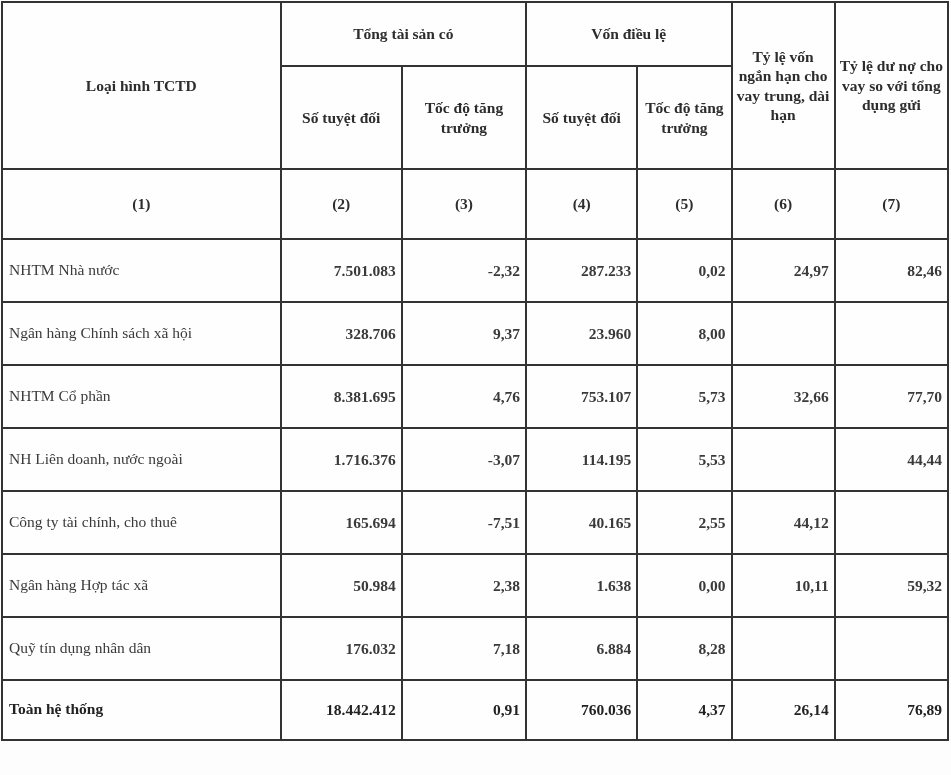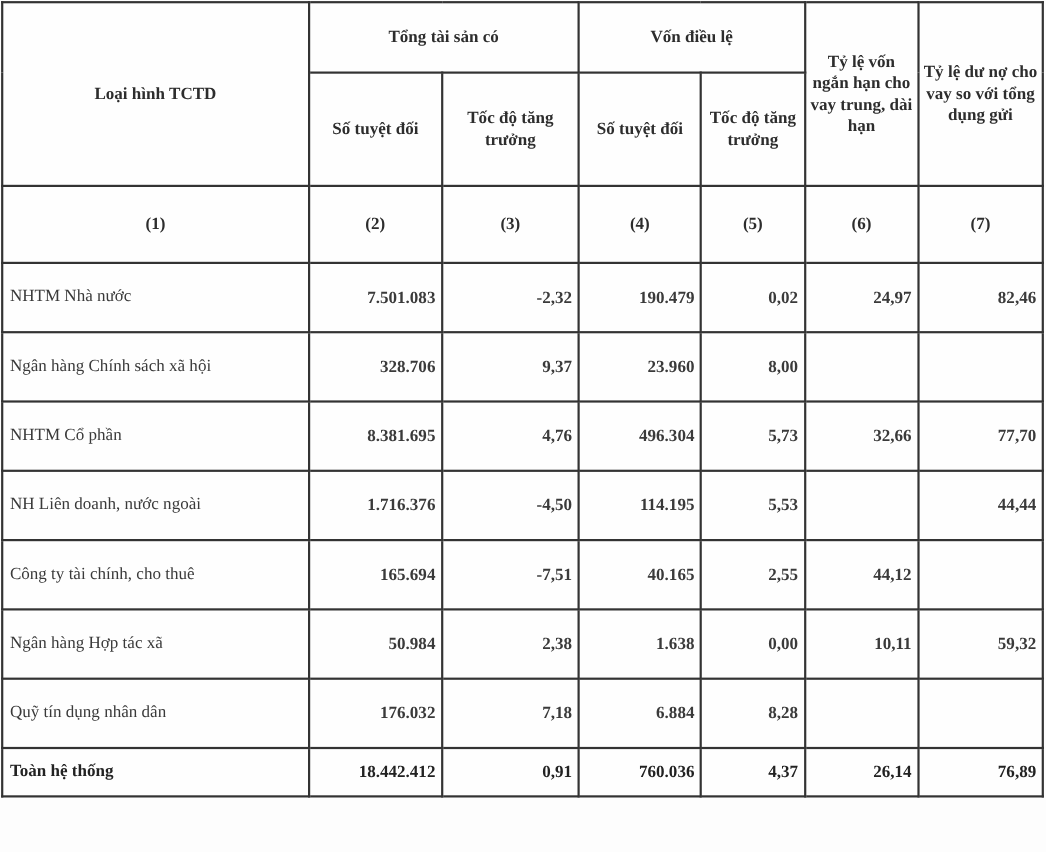--- a/index.html
+++ b/index.html
@@ -55,21 +55,21 @@
   td.num {
     text-align: right;
     vertical-align: middle;
     padding: 2px 5px 2px 2px;
     color: #3a3a3a;
     font-weight: bold;
   }
   tr.hdr-group { height: 64px; }
   tr.hdr-sub   { height: 103px; }
   tr.data-row  { height: 63px; }
-  tr.total-row { height: 44px; }
+  tr.total-row { height: 60px; }
   tr.total-row td { font-weight: bold; color: #222222; }
 </style>
 </head>
 <body>
 
 <div class="page">
   <table class="tctd">
     <colgroup>
       <col style="width:278px">
       <col style="width:121px">
@@ -100,47 +100,47 @@
         <td class="numbering">(4)</td>
         <td class="numbering">(5)</td>
         <td class="numbering">(6)</td>
         <td class="numbering">(7)</td>
       </tr>
 
       <tr class="data-row">
         <td class="label">NHTM Nhà nước</td>
         <td class="num">7.501.083</td>
         <td class="num">-2,32</td>
-        <td class="num">190.479</td>
+        <td class="num">287.233</td>
         <td class="num">0,02</td>
         <td class="num">24,97</td>
         <td class="num">82,46</td>
       </tr>
       <tr class="data-row">
         <td class="label">Ngân hàng Chính sách xã hội</td>
         <td class="num">328.706</td>
         <td class="num">9,37</td>
         <td class="num">23.960</td>
         <td class="num">8,00</td>
         <td class="num"></td>
         <td class="num"></td>
       </tr>
       <tr class="data-row">
         <td class="label">NHTM Cổ phần</td>
         <td class="num">8.381.695</td>
         <td class="num">4,76</td>
-        <td class="num">496.304</td>
+        <td class="num">753.107</td>
         <td class="num">5,73</td>
         <td class="num">32,66</td>
         <td class="num">77,70</td>
       </tr>
       <tr class="data-row">
         <td class="label">NH Liên doanh, nước ngoài</td>
         <td class="num">1.716.376</td>
-        <td class="num">-4,50</td>
+        <td class="num">-3,07</td>
         <td class="num">114.195</td>
         <td class="num">5,53</td>
         <td class="num"></td>
         <td class="num">44,44</td>
       </tr>
       <tr class="data-row">
         <td class="label">Công ty tài chính, cho thuê</td>
         <td class="num">165.694</td>
         <td class="num">-7,51</td>
         <td class="num">40.165</td>

